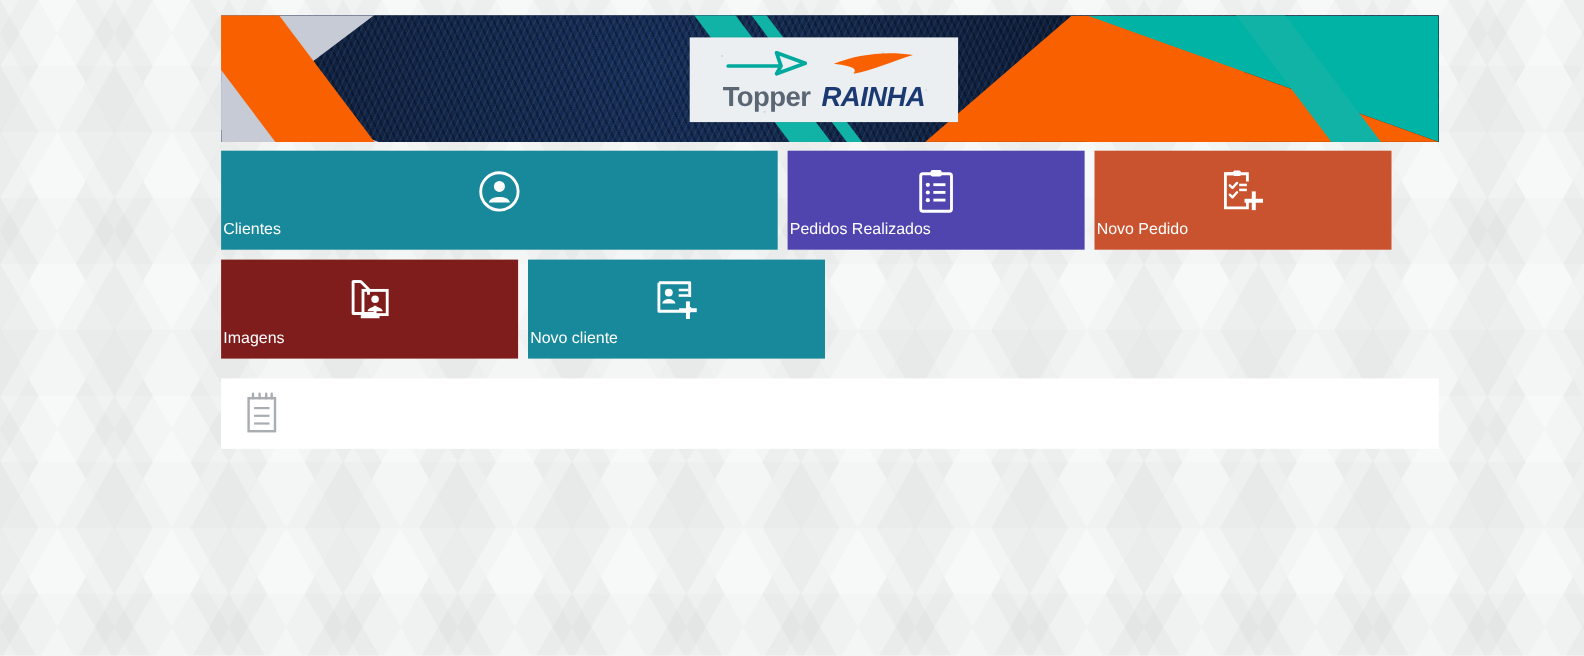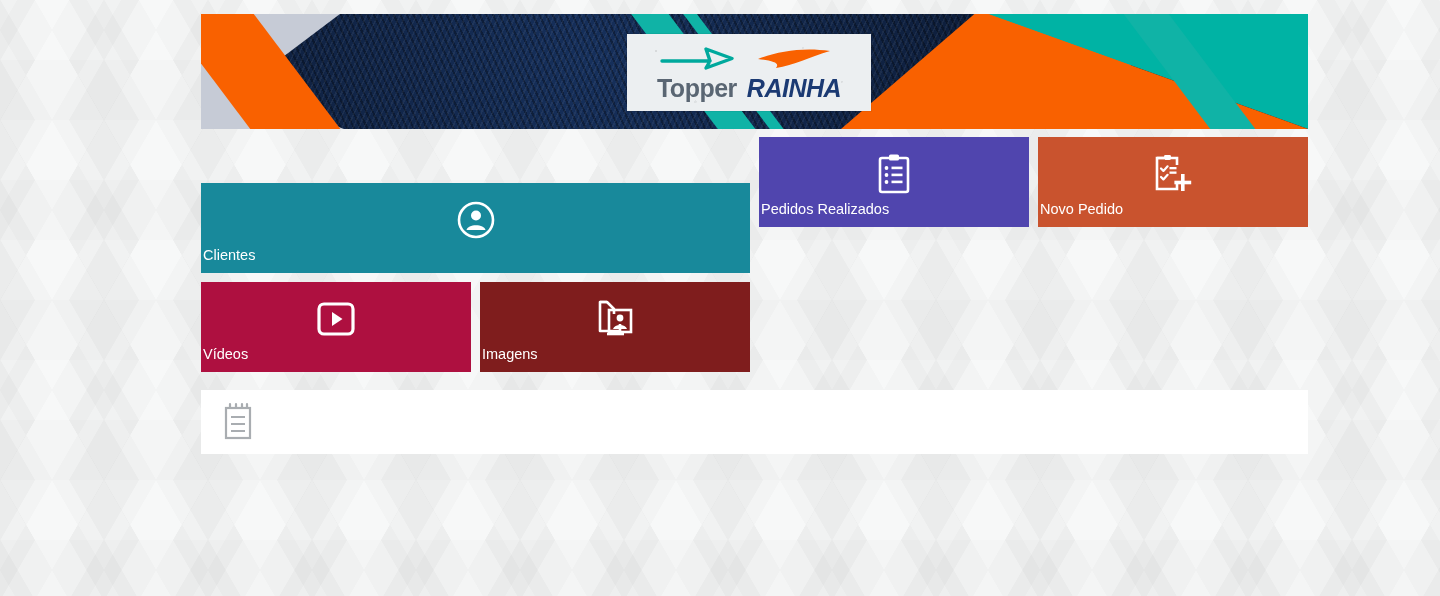--- a/index.html
+++ b/index.html
@@ -153,21 +153,21 @@
     gap: 9px;
     margin-bottom: 9px;
   }
   .tile {
     position: relative;
     height: 90px;
     box-sizing: border-box;
     cursor: pointer;
     overflow: hidden;
   }
-  .tile-w2 { width: 549px; margin-top: 46px; }
+  .tile-w2 { width: 506px; }
   .tile-w1 { width: 270px; }
   .tile-icon {
     position: absolute;
     left: 50%;
     top: 14px;
     transform: translateX(-50%);
     width: 46px; height: 46px;
     display: flex; align-items: center; justify-content: center;
   }
   .tile-icon svg { display: block; }
@@ -277,44 +277,49 @@
               <rect x="29" y="21" width="3.6" height="17" fill="#fff"></rect>
               <rect x="22.4" y="27.7" width="16.8" height="3.6" fill="#fff"></rect>
             </svg>
           </span>
           <span class="tile-label">Novo Pedido</span>
         </div>
       </div>
 
       <div class="tile-row">
 
-        <div class="tile tile-w1" style="background:#ae1040">
-          <span class="tile-icon">
-            <svg width="40" height="36" viewBox="0 0 40 36">
-              <rect x="3" y="3" width="34" height="30" rx="5" fill="none" stroke="#fff" stroke-width="3.2"></rect>
-              <path d="M16 11 L26.5 18 L16 25 Z" fill="#fff"></path>
-            </svg>
-          </span>
-          <span class="tile-label">Vídeos</span>
-        </div>
 
         <div class="tile tile-w1" style="background:#7f1d1d">
           <span class="tile-icon">
             <svg width="42" height="42" viewBox="0 0 42 42">
               <path d="M13 4 H6 V33 H26 V26" fill="none" stroke="#fff" stroke-width="2.6" stroke-linejoin="round"></path>
               <path d="M6 4 H13 L20 11 V16" fill="none" stroke="#fff" stroke-width="2.6" stroke-linejoin="round"></path>
               <rect x="15" y="12" width="22" height="22" fill="none" stroke="#fff" stroke-width="2.6"></rect>
               <circle cx="26" cy="20" r="3.4" fill="#fff"></circle>
               <path d="M19 31 C20.5 25.5, 31.5 25.5, 33 31 Z" fill="#fff"></path>
               <path d="M13 36 H30" stroke="#fff" stroke-width="2.6"></path>
             </svg>
           </span>
           <span class="tile-label">Imagens</span>
         </div>
 
+        <div class="tile tile-w1" style="background:#18899b">
+          <span class="tile-icon">
+            <svg width="42" height="40" viewBox="0 0 42 40">
+              <path d="M5 4 H33 V17 M33 26 V30 H5 V4" fill="none" stroke="#fff" stroke-width="2.6" stroke-linejoin="round"></path>
+              <circle cx="14" cy="13" r="3.6" fill="#fff"></circle>
+              <path d="M8 23 C9 17.5, 19 17.5, 20 23 Z" fill="#fff"></path>
+              <rect x="23" y="9.5" width="9" height="2.3" fill="#fff"></rect>
+              <rect x="23" y="14.5" width="9" height="2.3" fill="#fff"></rect>
+              <rect x="29.6" y="21" width="3.6" height="16" fill="#fff"></rect>
+              <rect x="23.4" y="27.2" width="16" height="3.6" fill="#fff"></rect>
+            </svg>
+          </span>
+          <span class="tile-label">Novo cliente</span>
+        </div>
       </div>
 
       <div class="tile-row">
 
       </div>
     </div>
 
     <div class="footer-panel">
       <span class="footer-icon">
         <svg width="32" height="40" viewBox="0 0 32 40">

